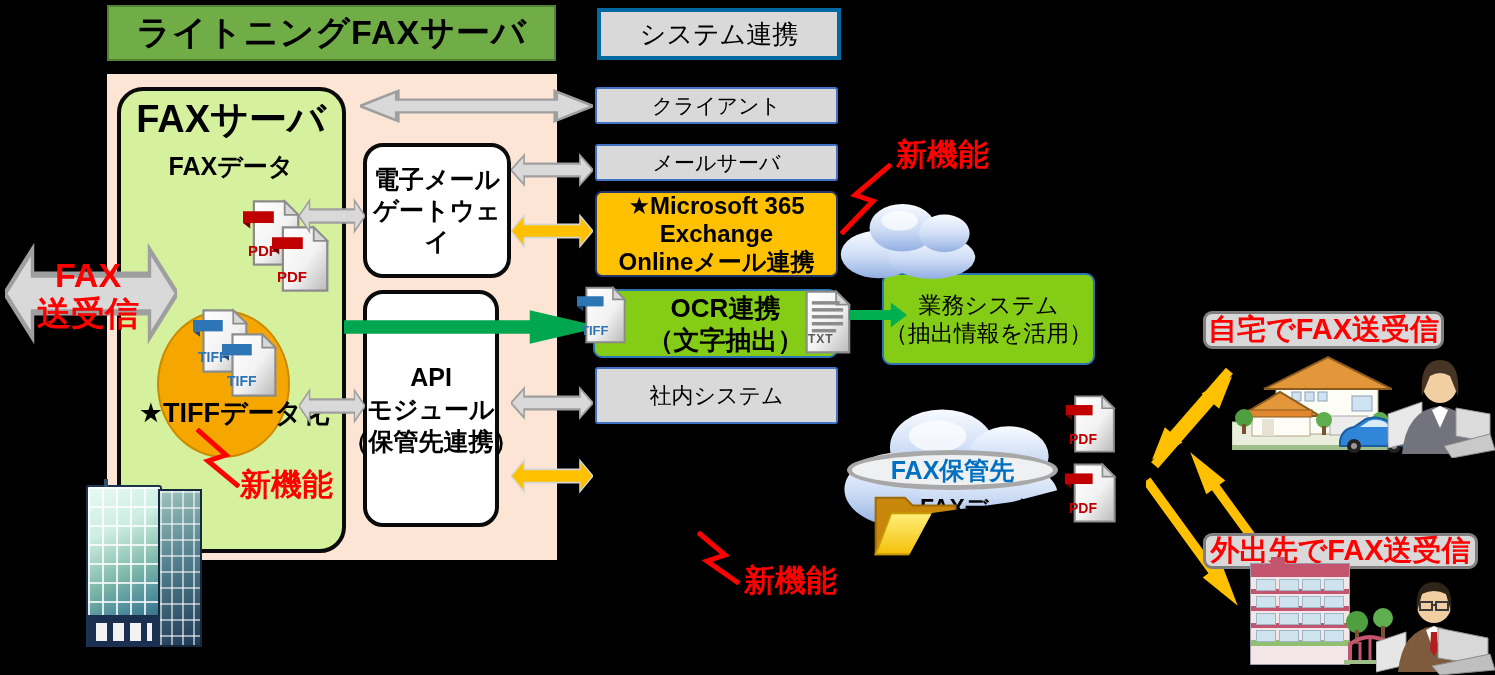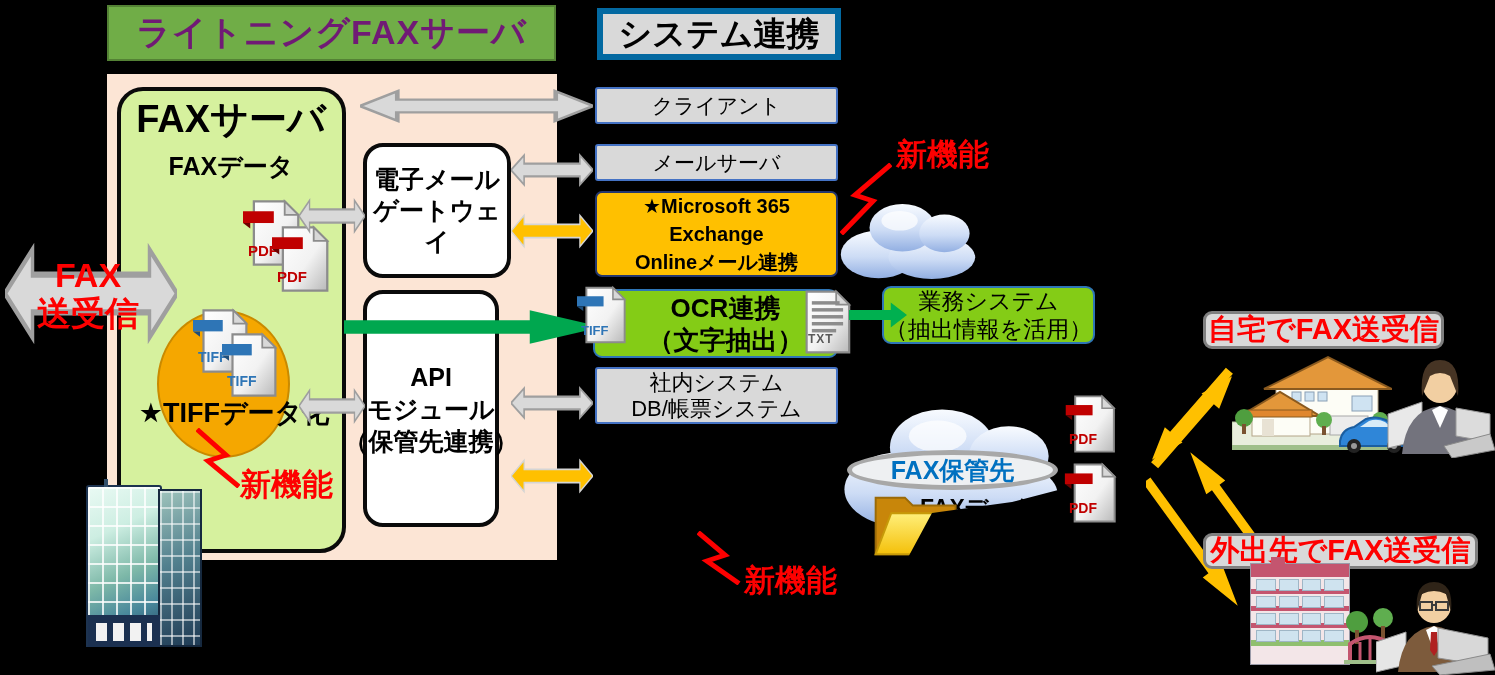--- a/index.html
+++ b/index.html
@@ -5,22 +5,22 @@
 *{margin:0;padding:0;box-sizing:border-box}
 html,body{background:#000}
 #canvas{position:relative;width:1495px;height:675px;background:#000;overflow:hidden;
   font-family:"Liberation Sans","DejaVu Sans",sans-serif;color:#000}
 .abs{position:absolute}
 .flex{display:flex;align-items:center;justify-content:center;text-align:center}
 .col{flex-direction:column}
 .bold{font-weight:bold}
 .red{color:#fe0000}
 .panel-pink{background:#fce5d5}
-.hdr-green{background:#70ad47;border:2px solid #548235;color:#701a75;font-weight:bold;font-size:34px;letter-spacing:1px}
-.hdr-gray{background:#d9d9d9;border:6px solid #0369a1;color:#000;font-weight:bold;font-size:33px}
+.hdr-green{background:#70ad47;border:2px solid #548235;color:#000000;font-weight:bold;font-size:34px;letter-spacing:1px}
+.hdr-gray{background:#d9d9d9;border:4px solid #0369a1;color:#000;font-weight:normal;font-size:26px}
 .greenbox{background:#d6f19e;border:4px solid #0a0a0a;border-radius:26px}
 .whitebox{background:#fff;border:4px solid #0a0a0a;border-radius:20px;font-weight:bold}
 .graybox{background:#d9d9d9;border:2px solid #4472c4;border-radius:3px}
 .orangebox{background:#ffc000;border:2px solid #24376e;border-radius:7px;font-weight:bold}
 .bluebox{background:#84cc16;border:2px solid #2e75b6;border-radius:9px}
 .newtag{color:#fe0000;font-weight:bold;font-size:31px;white-space:nowrap}
 .scene-label{background:#d9d9d9;border:3px solid #7f7f7f;border-radius:9px;color:#fe0000;font-weight:bold;font-size:29px;white-space:nowrap}
 .arg{fill:#d9d9d9;stroke:#9f9f9f;stroke-width:2}
 .aro{fill:#ffc000;stroke:#d5d5d5;stroke-width:1.5}
 .agr{fill:#00a74f}
@@ -199,36 +199,35 @@
   <svg class="abs agr" style="left:344px;top:307px;width:258px;height:40px" viewBox="0 0 100 36" preserveAspectRatio="none">
       <use href="#s-sgl"></use>
     </svg>
 
   <div class="abs flex graybox" style="left:595px;top:144px;width:243px;height:37px;font-size:21px">
     <span>メールサーバ</span>
   </div>
   <div class="abs flex graybox" style="left:595px;top:87px;width:243px;height:37px;font-size:21px">
     <span>クライアント</span>
   </div>
-  <div class="abs flex col orangebox" style="left:595px;top:191px;width:243px;height:86px;font-size:20px;line-height:28px">
+  <div class="abs flex col orangebox" style="left:595px;top:191px;width:243px;height:86px;font-size:24px;line-height:28px">
     <span>★Microsoft 365</span>
     <span>Exchange</span>
     <span>Onlineメール連携</span>
   </div>
   <div class="abs flex col bold bluebox" style="left:593px;top:289px;width:245px;height:69px;font-size:26px;line-height:32px;padding-left:20px">
     <span>OCR連携</span>
     <span>（文字抽出）</span>
   </div>
-  <div class="abs flex col bluebox" style="left:882px;top:286px;width:213px;height:58px;font-size:23px;line-height:28px">
+  <div class="abs flex col bluebox" style="left:882px;top:273px;width:213px;height:92px;font-size:23px;line-height:28px">
     <span>業務システム</span>
     <span style="white-space:nowrap">（抽出情報を活用）</span>
   </div>
   <div class="abs flex col graybox" style="left:595px;top:367px;width:243px;height:57px;font-size:22px;line-height:26px">
     <span>社内システム</span>
-    <span>DB/帳票システム</span>
   </div>
 
   <div class="abs" style="left:577px;top:281px;width:50px;height:68px">
     <svg viewBox="0 0 64 76" width="50" height="68">
         <use href="#s-doc"></use>
         <rect x="0" y="14" width="34" height="13" fill="#2e75b6"></rect>
         <path d="M0 27 l8 6 v-6 z" fill="#1f4e79"></path>
       </svg>
     <span class="ictxt" style="left:4px;bottom:12px;font-size:13px;color:#2e75b6">TIFF</span>
   </div>

